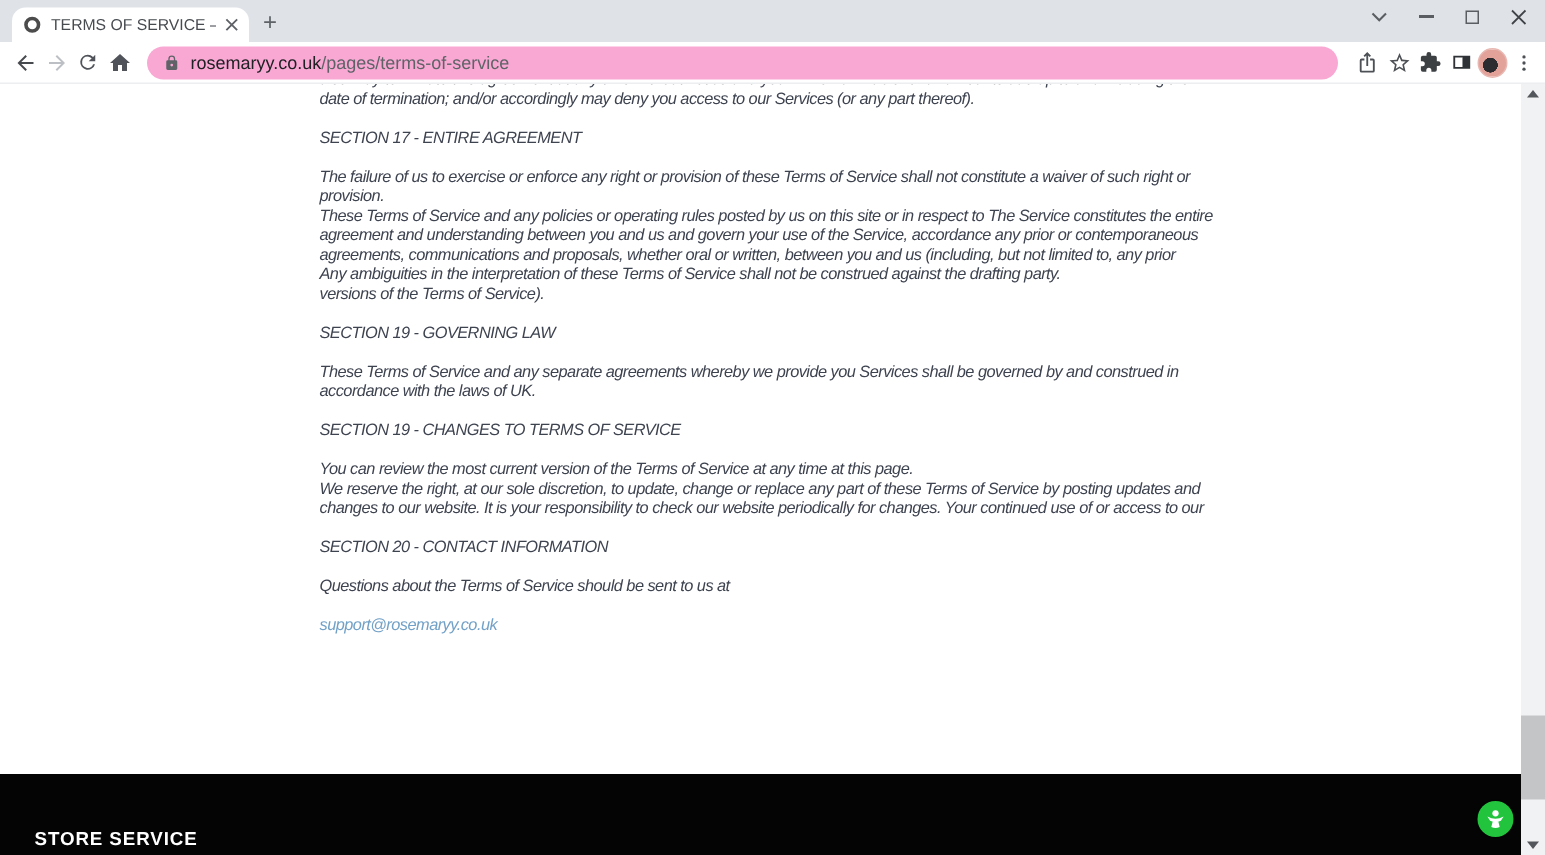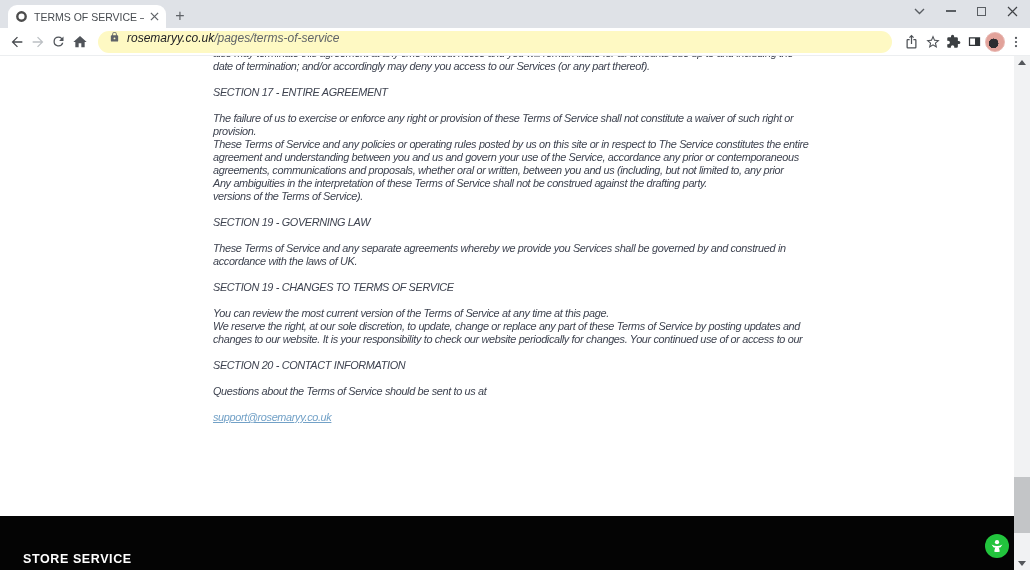--- a/index.html
+++ b/index.html
@@ -18,36 +18,36 @@
   .winctl{position:absolute;right:2px;top:0;height:22px;display:flex;}
   .wbtn{width:31px;height:22px;display:flex;align-items:center;justify-content:center;color:#5a5e63;}
   .min-glyph{width:10px;height:1.4px;background:#5a5e63;}
   .max-glyph{width:9px;height:9px;border:1.3px solid #5a5e63;box-sizing:border-box;}
 
   
   .toolbar{position:absolute;top:28px;left:0;right:0;height:28px;background:#fff;
            display:flex;align-items:center;box-sizing:border-box;padding:0 4px 0 6px;
            border-bottom:1px solid #eceef0;}
   .tbtn{width:21px;height:21px;display:flex;align-items:center;justify-content:center;flex:0 0 auto;border-radius:50%;}
-  .omnibox{flex:1;height:22px;margin:0 9px 0 8px;background:#fef9c3;border-radius:11px;
-           display:flex;align-items:flex-start;padding:0 11px;gap:7px;box-sizing:border-box;min-width:0;font-style:italic;}
+  .omnibox{flex:1;height:22px;margin:0 9px 0 8px;background:#f9a8d4;border-radius:11px;
+           display:flex;align-items:center;padding:0 11px;gap:7px;box-sizing:border-box;min-width:0;}
   .url{font-size:12px;color:#202124;white-space:nowrap;overflow:hidden;}
   .url .path{color:#5f6368;}
   .avatar{width:20px;height:20px;border-radius:50%;flex:0 0 auto;
           background:radial-gradient(circle at 42% 58%, #2c2c30 0 33%, #e2a29a 34%);
           border:1px solid #e8b7b1;box-sizing:border-box;}
 
   
   .content{position:absolute;top:56px;left:0;width:870px;height:441px;background:#fff;overflow:hidden;}
   .doc{position:absolute;left:213px;top:-9px;font-style:italic;font-size:10.9px;
        line-height:13px;letter-spacing:-0.35px;color:#3e4350;white-space:nowrap;}
   .doc .block{margin:0 0 13px;}
   .doc h3{font-size:inherit;font-weight:normal;margin:0 0 13px;}
   .line{display:block;}
-  .email{color:#72a1c7;text-decoration:underline;cursor:pointer;}
+  .email{color:#72a1c7;cursor:pointer;}
 
   
   .footer{position:absolute;left:0;top:516px;width:1030px;height:73px;background:#040404;color:#fff;}
   .footer-heading{position:absolute;left:23px;top:36px;font-size:12.5px;font-weight:700;letter-spacing:0.6px;}
   .footer-link{position:absolute;left:23px;top:62px;font-size:11.5px;letter-spacing:0.3px;color:#fff;text-decoration:none;}
 
   
   .a11y{position:absolute;left:985px;top:534px;width:24px;height:24px;border-radius:50%;
         background:#22c43d;display:flex;align-items:center;justify-content:center;
         box-shadow:0 0 0 1px rgba(0,0,0,.25);}

